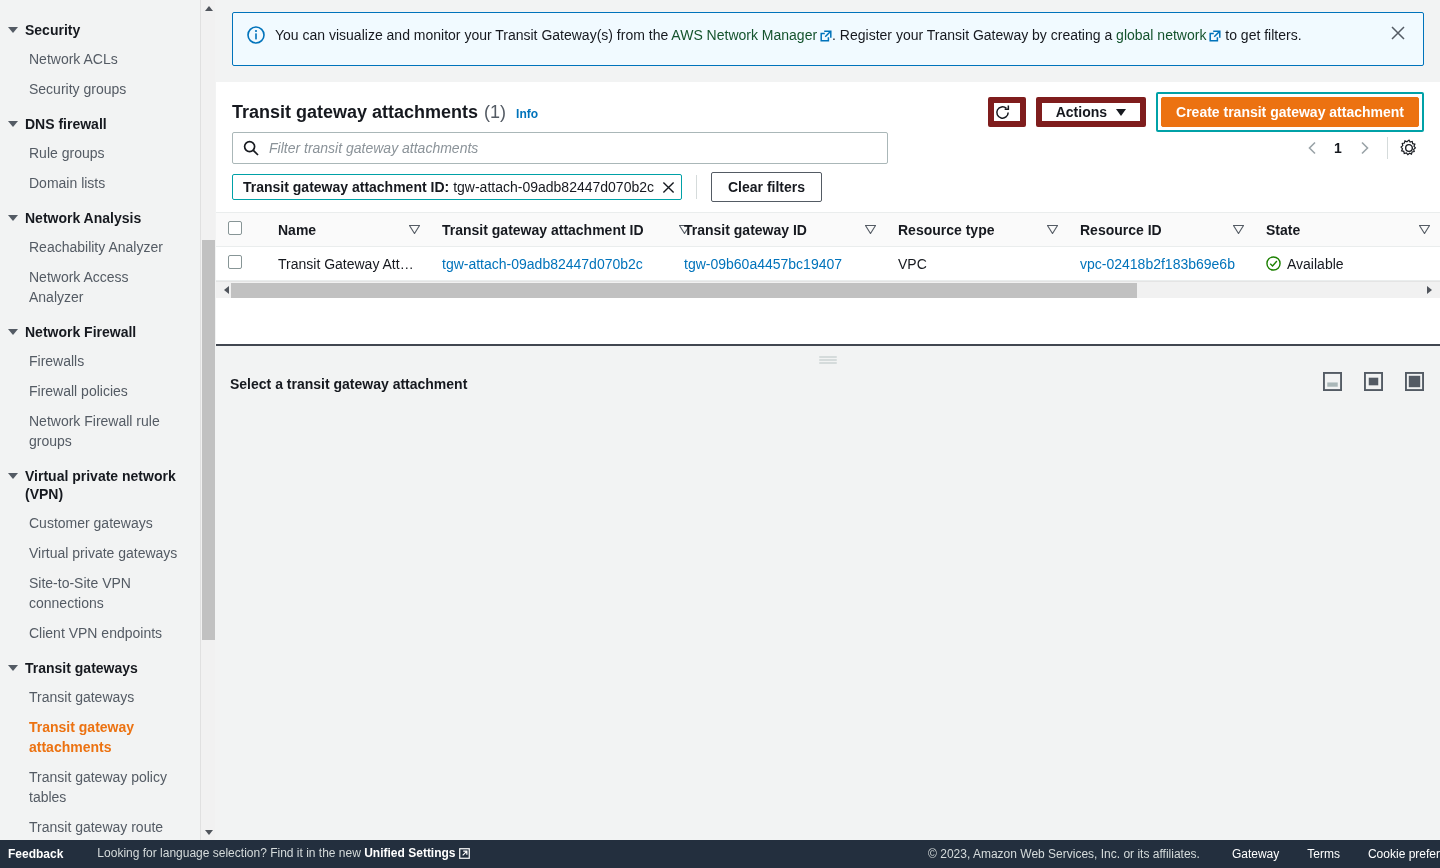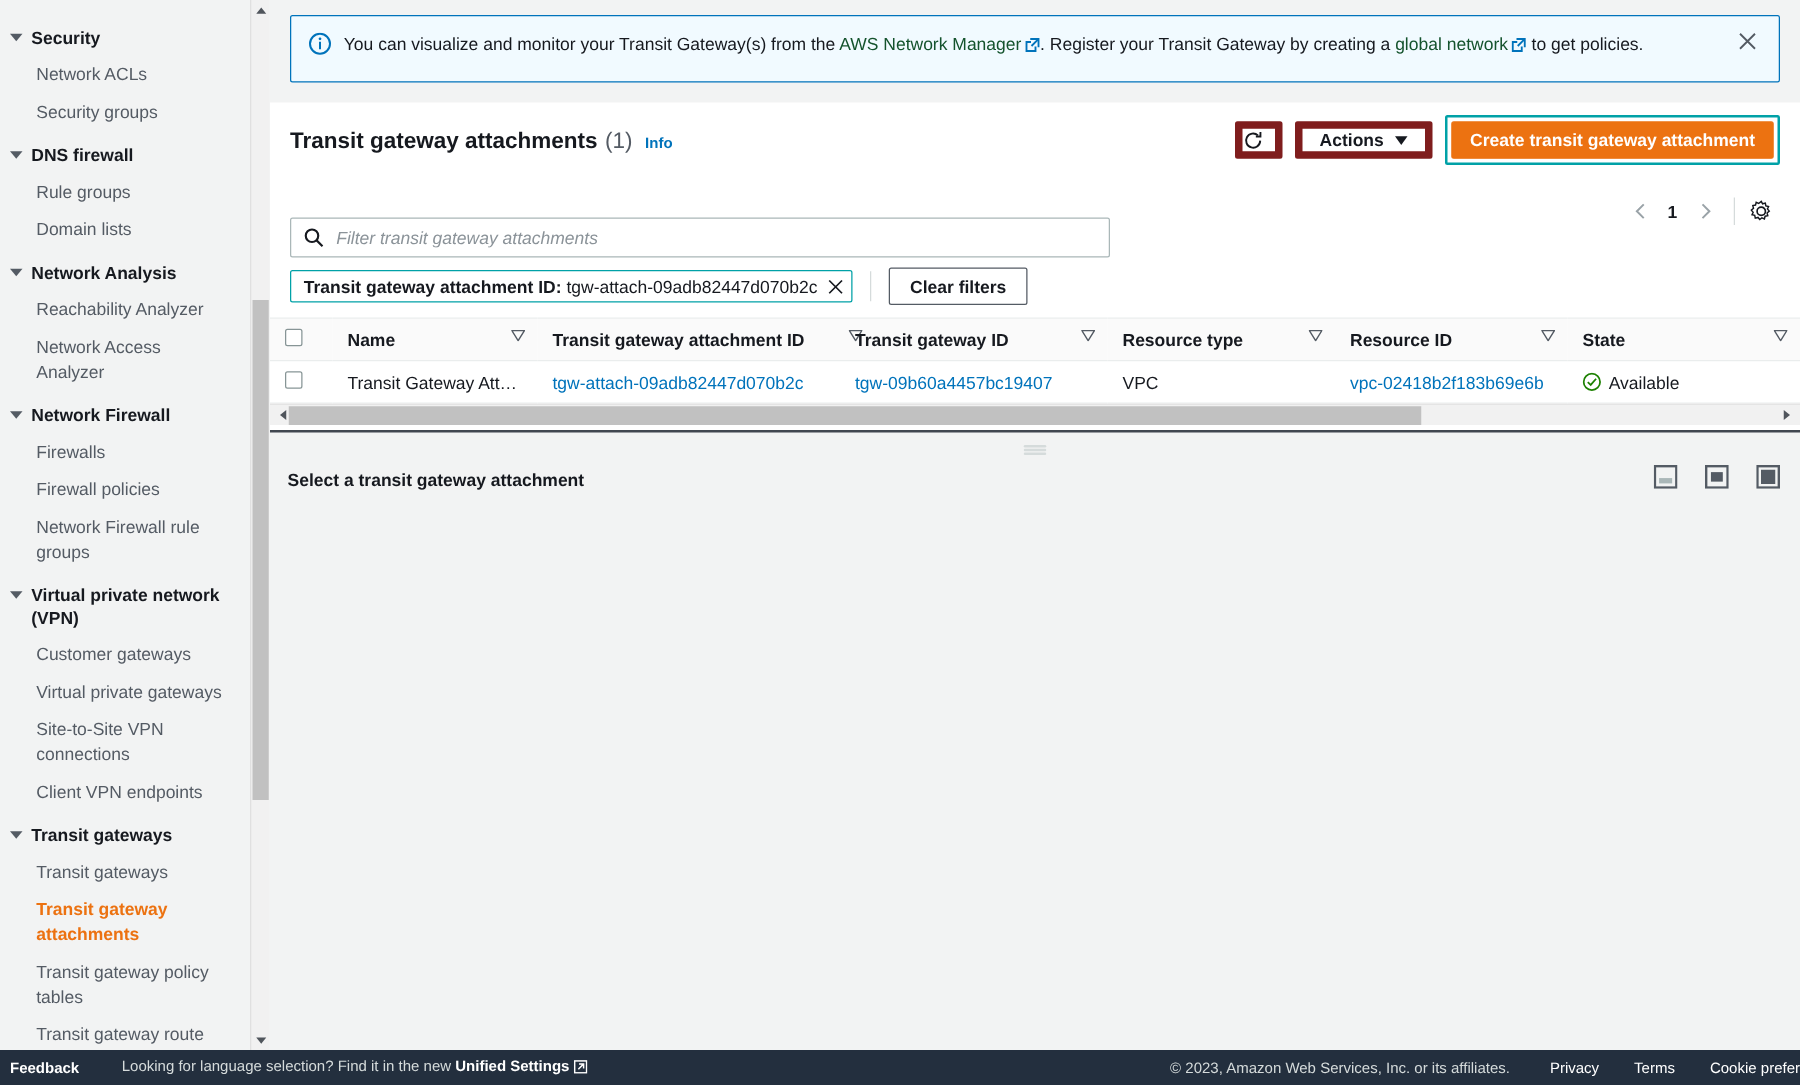--- a/index.html
+++ b/index.html
@@ -150,21 +150,21 @@
   }
 
   
   .filter-row {
     display: flex; align-items: center;
     padding: 6px 16px 0 16px;
   }
   .search-box {
     position: relative; width: 656px; height: 32px;
     border: 1px solid #aab7b8; background: #fff; border-radius: 2px;
-    display: flex; align-items: center; padding-left: 34px; margin-top: 42px;
+    display: flex; align-items: center; padding-left: 34px;
   }
   .search-box .mag {
     position: absolute; left: 10px; top: 7px;
     width: 16px; height: 16px;
   }
   .search-box input {
     border: 0; outline: none; width: 100%; height: 28px;
     font-size: 14px; font-style: italic; color: #687078;
     font-family: "Liberation Sans", sans-serif; background: transparent;
   }
@@ -212,21 +212,21 @@
   .tbl-wrap { margin-top: 10px; position: relative; }
   table.tbl { border-collapse: collapse; width: 1224px; table-layout: fixed; }
   table.tbl thead th {
     background: #fafafa;
     border-top: 1px solid #eaeded;
     border-bottom: 1px solid #eaeded;
     height: 34px; padding: 0 10px 0 12px;
     font-size: 14px; font-weight: bold; color: #16191f;
     text-align: left; vertical-align: middle; white-space: nowrap;
   }
-  table.tbl thead th .th-in { display: flex; align-items: flex-start; gap: 25px; }
+  table.tbl thead th .th-in { display: flex; align-items: center; gap: 25px; }
   .sort-svg { margin-left: auto; padding-left: 10px; display: flex; }
   table.tbl tbody td {
     height: 34px; padding: 0 10px 0 12px;
     font-size: 14px; color: #16191f; vertical-align: middle;
     border-bottom: 1px solid #eaeded; background: #fff;
     white-space: nowrap; overflow: hidden; text-overflow: ellipsis;
   }
   .cbx {
     width: 14px; height: 14px; border: 1px solid #879596;
     background: #fff; border-radius: 2px; display: inline-block; cursor: pointer;
@@ -383,21 +383,21 @@
       </span>
       <div class="banner-text">
         <span>You can visualize and monitor your Transit Gateway(s) from the </span><a class="lnk">AWS Network Manager</a><span class="ext"><svg width="12" height="12" viewBox="0 0 12 12">
               <path d="M4.2 1.2h6.6v6.6" fill="none" stroke="#0073bb" stroke-width="1.5"></path>
               <path d="M10.5 1.5L5.2 6.8" stroke="#0073bb" stroke-width="1.5"></path>
               <path d="M8.4 7.2v3.6H1.2V3.6h3.6" fill="none" stroke="#0073bb" stroke-width="1.5"></path>
             </svg></span><span>. Register your Transit Gateway by creating a </span><a class="lnk">global network</a><span class="ext"><svg width="12" height="12" viewBox="0 0 12 12">
               <path d="M4.2 1.2h6.6v6.6" fill="none" stroke="#0073bb" stroke-width="1.5"></path>
               <path d="M10.5 1.5L5.2 6.8" stroke="#0073bb" stroke-width="1.5"></path>
               <path d="M8.4 7.2v3.6H1.2V3.6h3.6" fill="none" stroke="#0073bb" stroke-width="1.5"></path>
-            </svg></span><span> to get policies.</span>
+            </svg></span><span> to get filters.</span>
       </div>
       <div class="banner-close">
         <svg width="16" height="16" viewBox="0 0 16 16">
           <path d="M2 2 L14 14 M14 2 L2 14" stroke="#545b64" stroke-width="1.5"></path>
         </svg>
       </div>
     </div>
 
     <div class="panel">
 
@@ -620,18 +620,18 @@
   </div>
 
   <div class="footer">
     <span class="fb">Feedback</span>
     <span class="lang"><span>Looking for language selection? Find it in the new </span><b>Unified Settings</b><span class="ext-w"><svg width="11" height="11" viewBox="0 0 12 12">
             <rect x="0.8" y="0.8" width="10.4" height="10.4" fill="none" stroke="#ffffff" stroke-width="1.3"></rect>
             <path d="M4 8 L8.4 3.6 M4.6 3.4h4v4" fill="none" stroke="#ffffff" stroke-width="1.3"></path>
           </svg></span></span>
     <span class="right">
       <span class="copy">© 2023, Amazon Web Services, Inc. or its affiliates.</span>
-      <span class="flink">Privacy</span>
+      <span class="flink">Gateway</span>
       <span class="flink">Terms</span>
       <span class="flink">Cookie prefer</span>
     </span>
   </div>
 </div>
 
 </body></html>

